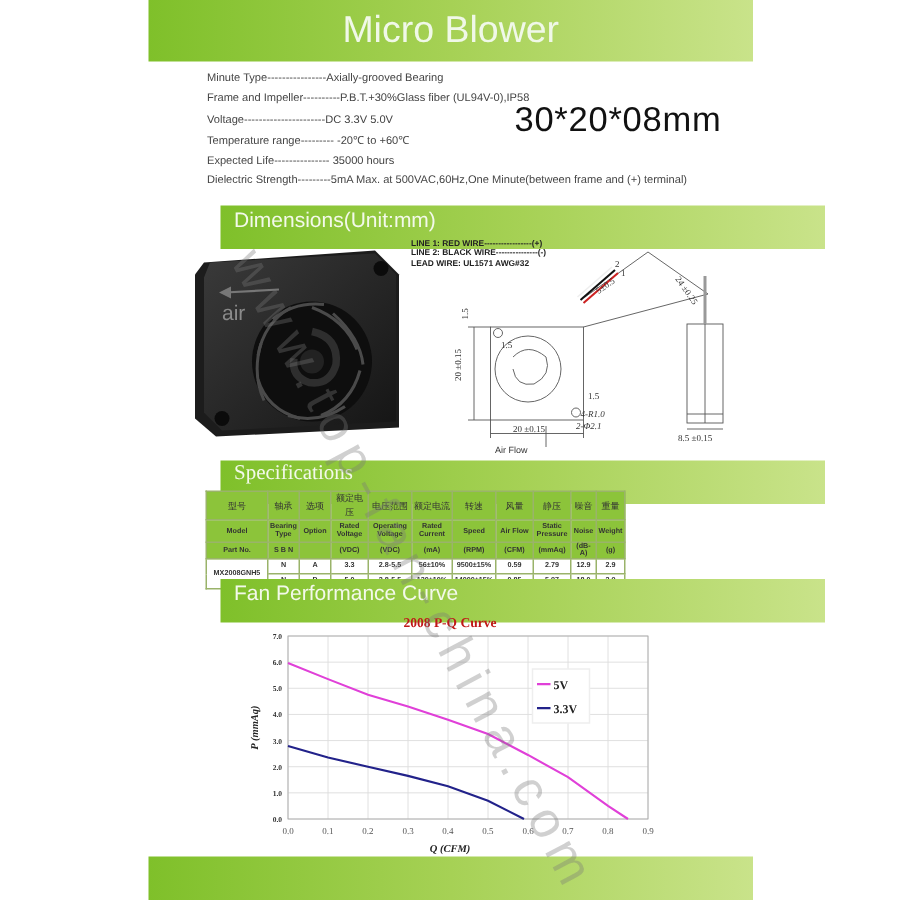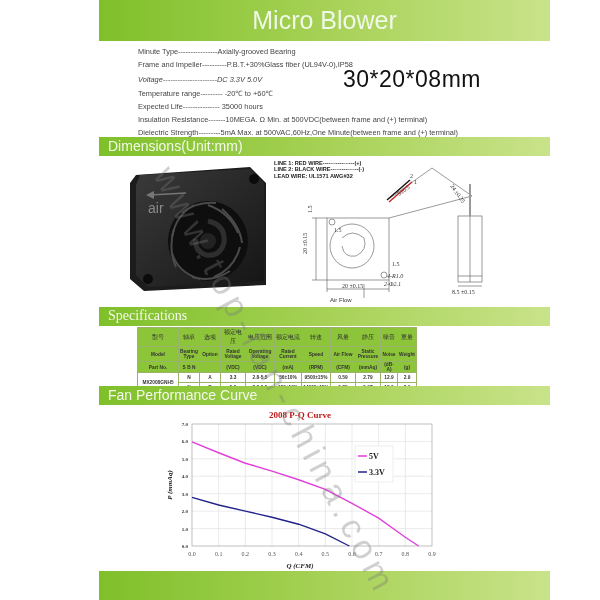--- a/index.html
+++ b/index.html
@@ -1,20 +1,20 @@
 <!DOCTYPE html>
 <html><head>
 <meta charset="utf-8">
 <style>
   html,body{margin:0;padding:0;background:#fff;}
   body{width:600px;height:600px;position:relative;overflow:hidden;font-family:"Liberation Sans",sans-serif;color:#333;}
-  .band{position:absolute;left:99px;width:403px;background:linear-gradient(90deg,#7fc02a 0%,#a6d155 50%,#c9e38a 100%);padding-left:48px;}
+  .band{position:absolute;left:99px;width:403px;background:linear-gradient(90deg,#7fc02a 0%,#a6d155 50%,#c9e38a 100%);}
   .top-band{top:0;height:41px;}
   .top-band .t{position:absolute;left:0;right:0;top:6px;text-align:center;color:#f0f8e8;font-size:25px;font-family:"Liberation Sans",sans-serif;}
-  .sec-band{height:19px;}
+  .sec-band{height:29px;margin-left:48px;}
   .sec-band .t{position:absolute;left:9px;top:1px;color:#f3f9ea;font-size:14px;}
   .bot-band{top:571px;height:29px;}
   .spec-list{position:absolute;left:138px;top:45px;font-size:7.4px;color:#444;line-height:13.2px;}
   .spec-list .row{white-space:nowrap;}
   .big-size{position:absolute;left:343px;top:66px;font-size:23px;color:#111;letter-spacing:0.5px;}
   .photo{position:absolute;left:130px;top:163px;width:140px;height:130px;}
   .drawing{position:absolute;left:272px;top:158px;width:230px;height:148px;}
   .wires{position:absolute;left:274px;top:160px;font-size:5.6px;line-height:6.4px;color:#222;font-weight:bold;}
   table.spec{position:absolute;left:137px;top:327px;border-collapse:collapse;font-size:4.8px;font-weight:bold;color:#333;}
   table.spec td{border:1px solid #9ab36a;text-align:center;padding:0 1px;height:9px;}
@@ -26,24 +26,23 @@
 </head>
 <body>
 
 <div class="band top-band">
   <div class="t">Micro Blower</div>
 </div>
 
 <div class="spec-list" id="specList">
     <div class="row">Minute Type----------------Axially-grooved Bearing</div>
     <div class="row">Frame and Impeller----------P.B.T.+30%Glass fiber (UL94V-0),IP58</div>
-    <div class="row" style="margin-top: 2px; font-style: italic;">Voltage----------------------DC 3.3V  5.0V</div>
+    <div class="row" style="margin-top: 2px;">Voltage----------------------DC 3.3V  5.0V</div>
     <div class="row">Temperature range--------- -20℃ to +60℃</div>
     <div class="row">Expected Life--------------- 35000 hours</div>
-    <div class="row">Insulation Resistance-------10MEGA. Ω  Min. at 500VDC(between frame and (+) terminal)</div>
     <div class="row">Dielectric Strength---------5mA Max. at 500VAC,60Hz,One Minute(between frame and (+) terminal)</div>
   </div>
 
 <div class="big-size">30*20*08mm</div>
 
 <div class="band sec-band" style="top:137px;">
   <div class="t">Dimensions(Unit:mm)</div>
 </div>
 
 <svg class="photo" viewBox="0 0 140 130">

